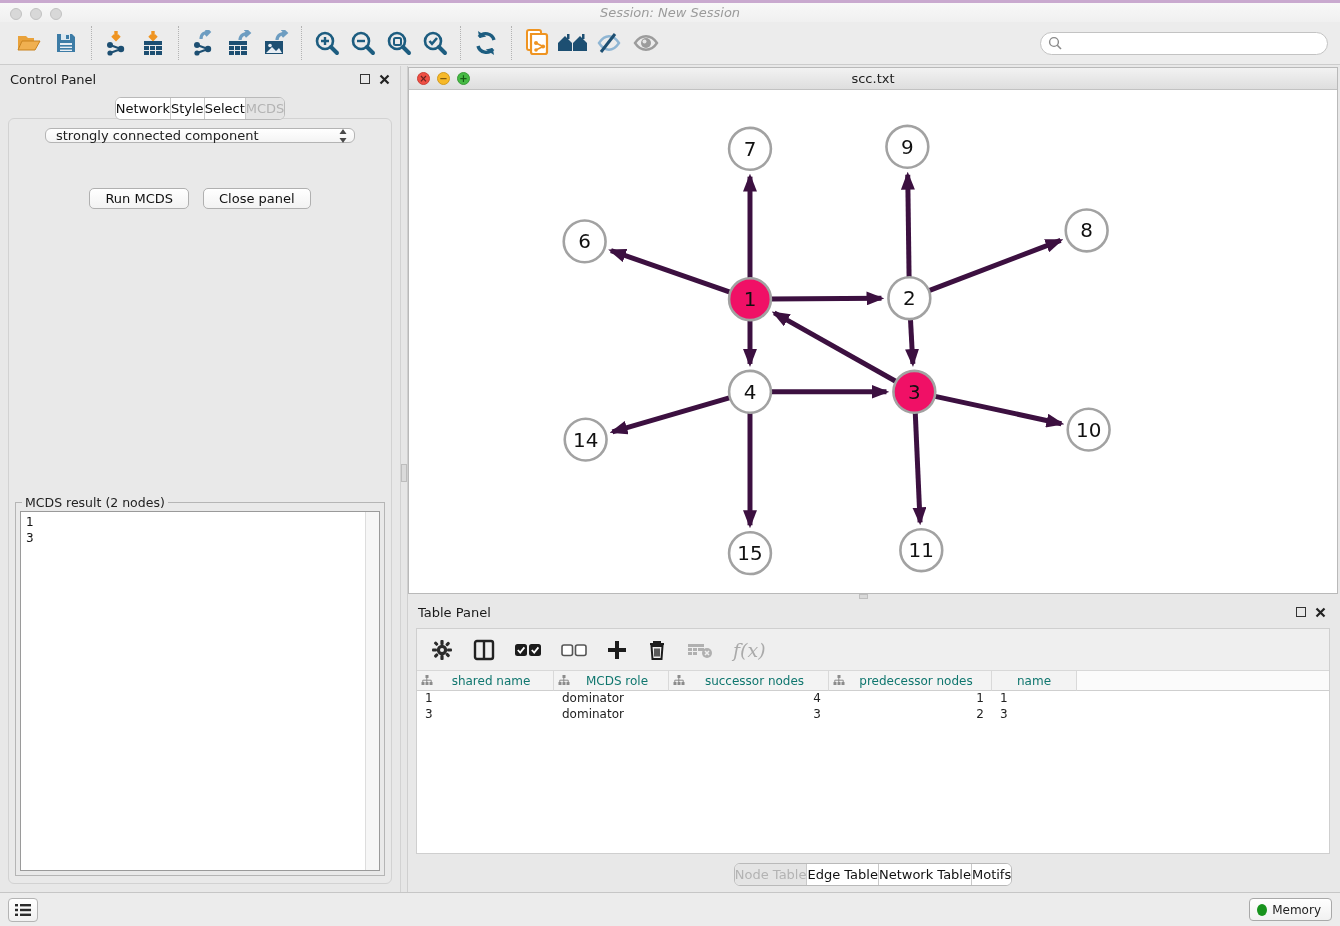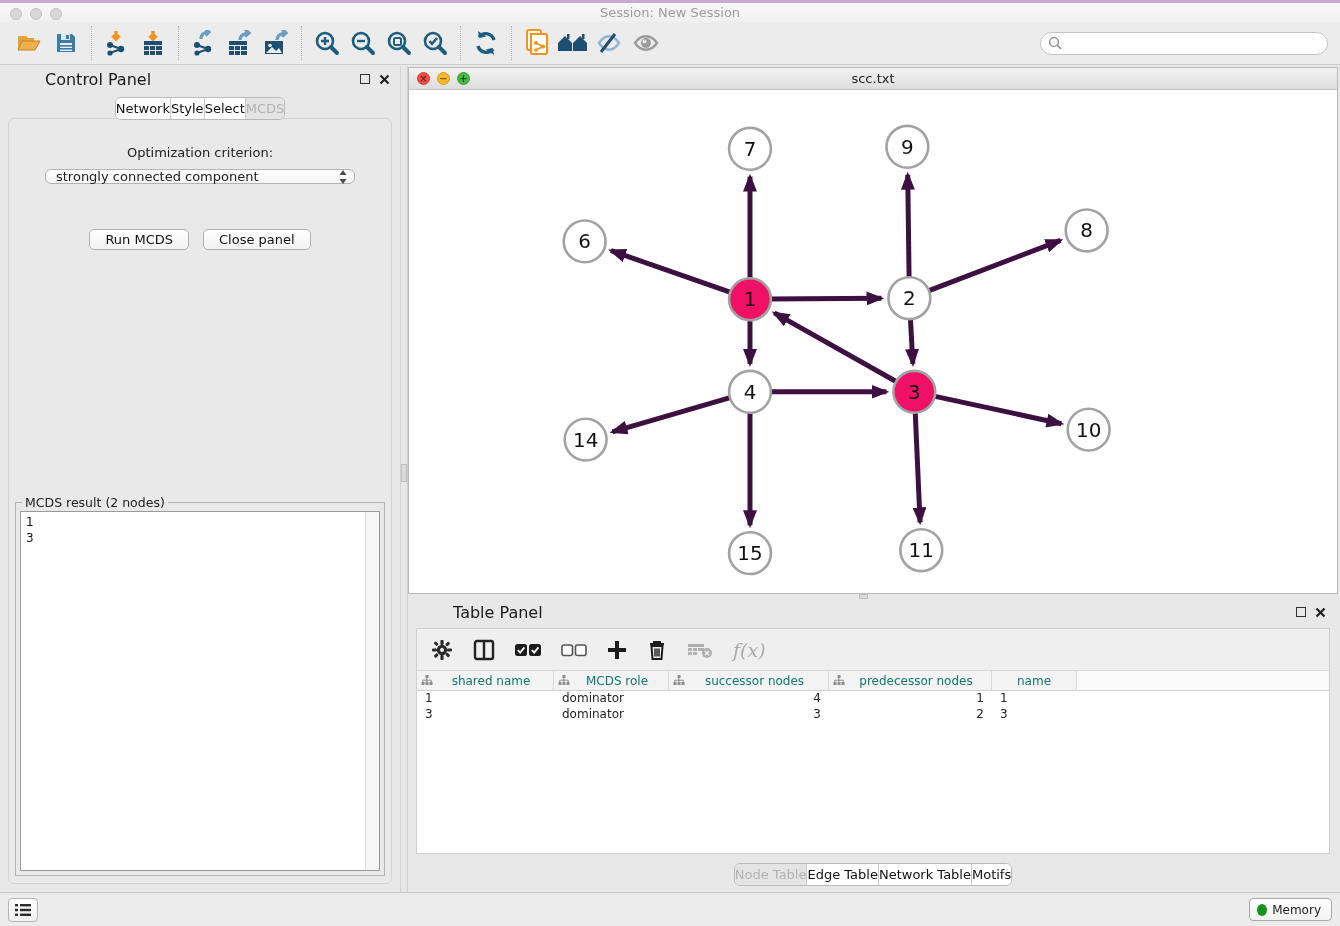--- a/index.html
+++ b/index.html
@@ -1,41 +1,41 @@
 <!DOCTYPE html>
 <html><head>
 <meta charset="utf-8">
 <style>
   * { margin:0; padding:0; box-sizing:border-box; }
   html,body { width:1340px; height:926px; overflow:hidden; }
   body { font-family:"DejaVu Sans","Liberation Sans",sans-serif; background:#e8e8e8; position:relative; font-size:13px; color:#222; }
 
   
-  .titlebar { height:22px; background:linear-gradient(#f8f8f8,#f0f0f0); border-top:3px solid #c9a9cf; position:relative; }
+  .titlebar { height:22px; background:linear-gradient(#f8f8f8,#f0f0f0); border-top:3px solid #c9a9cf; position:relative;font-style:italic; }
   .traffic { position:absolute; left:10px; top:5px; display:flex; gap:8px; }
   .tl { width:12px; height:12px; border-radius:50%; background:#d8d8d8; border:1px solid #c2c2c2; }
   .app-title { text-align:center; line-height:19px; color:#9b9b9b; font-size:13px; }
 
   
   .toolbar { height:43px; background:#ececec; border-bottom:1px solid #cccccc; display:flex; align-items:center; padding:0 12px; }
   .tb-btn { width:36px; height:36px; display:flex; align-items:center; justify-content:center; cursor:default; }
   .tb-sep { width:0; height:34px; border-left:1px dotted #b3b3b3; margin:0 7px; }
   .search-field { margin-left:auto; width:288px; height:23px; background:#fff; border:1px solid #c3c3c3; border-radius:12px; display:flex; align-items:center; padding:0 7px; }
   .search-field input { border:none; outline:none; flex:1; font-size:12px; font-family:inherit; background:transparent; }
 
   
   .main { position:absolute; top:66px; left:0; right:0; bottom:34px; display:flex; }
   .control-panel { width:400px; position:relative; background:#e8e8e8; }
   .v-divider { width:8px; background:#e6e6e6; border-left:1px solid #d2d2d2; border-right:1px solid #cfcfcf; position:relative; }
   .v-grip { position:absolute; top:398px; left:0; width:6px; height:18px; background:#dadada; border:1px solid #bdbdbd; }
   .right-col { flex:1; display:flex; flex-direction:column; padding:0 2px 0 0; }
 
   
   .cp-header { height:26px; display:flex; align-items:center; padding:0 10px; }
-  .panel-title { font-size:16px; color:#1a1a1a;margin-left:35px; }
+  .panel-title { font-size:13px; color:#1a1a1a; }
   .panel-controls { margin-left:auto; display:flex; gap:9px; align-items:center; }
   .float-box { width:10px; height:10px; border:1.6px solid #333; }
   .tabs-row { display:flex; justify-content:center; margin-top:5px; position:relative; z-index:2; }
   .tab-group { display:inline-flex; border:1px solid #b9b9b9; border-radius:6px; overflow:hidden; background:#fff; }
   .tab { padding:3px 0; font-size:13px; background:#fff; color:#111; border-left:1px solid #c9c9c9; white-space:nowrap; }
   .tab:first-child { border-left:none; }
   .tab.active { background:#e4e4e4; color:#b3b3b3; }
   .cp-content { position:absolute; left:8px; right:8px; top:52px; bottom:8px; background:#e9e9e9; border:1px solid #d2d2d2; border-radius:6px; }
   .opt-label { text-align:center; margin-top:26px; font-size:13px; }
   .dropdown { margin:9px auto 0; width:310px; height:15px; background:linear-gradient(#ffffff,#f4f4f4); border:1px solid #b4b4b4; border-radius:6px; display:flex; align-items:center; padding:0 6px 0 10px; font-size:13px; }
@@ -262,21 +262,20 @@
     </div>
     <div class="tabs-row">
       <div class="tab-group" id="cp-tabs">
           <span class="tab">Network</span>
           <span class="tab">Style</span>
           <span class="tab">Select</span>
           <span class="tab active">MCDS</span>
         </div>
     </div>
     <div class="cp-content">
-      <div class="opt-label">Optimization criterion:</div>
       <div class="dropdown">
         <span class="dd-label">strongly connected component</span>
         <svg width="10" height="16" viewBox="0 0 10 16">
             <path d="M5 1 8.5 6h-7z" fill="#4a4a4a"></path>
             <path d="M5 15 1.5 10h7z" fill="#4a4a4a"></path>
           </svg>
       </div>
       <div class="btn-row">
         <button class="push-btn">Run MCDS</button>
         <button class="push-btn">Close panel</button>

